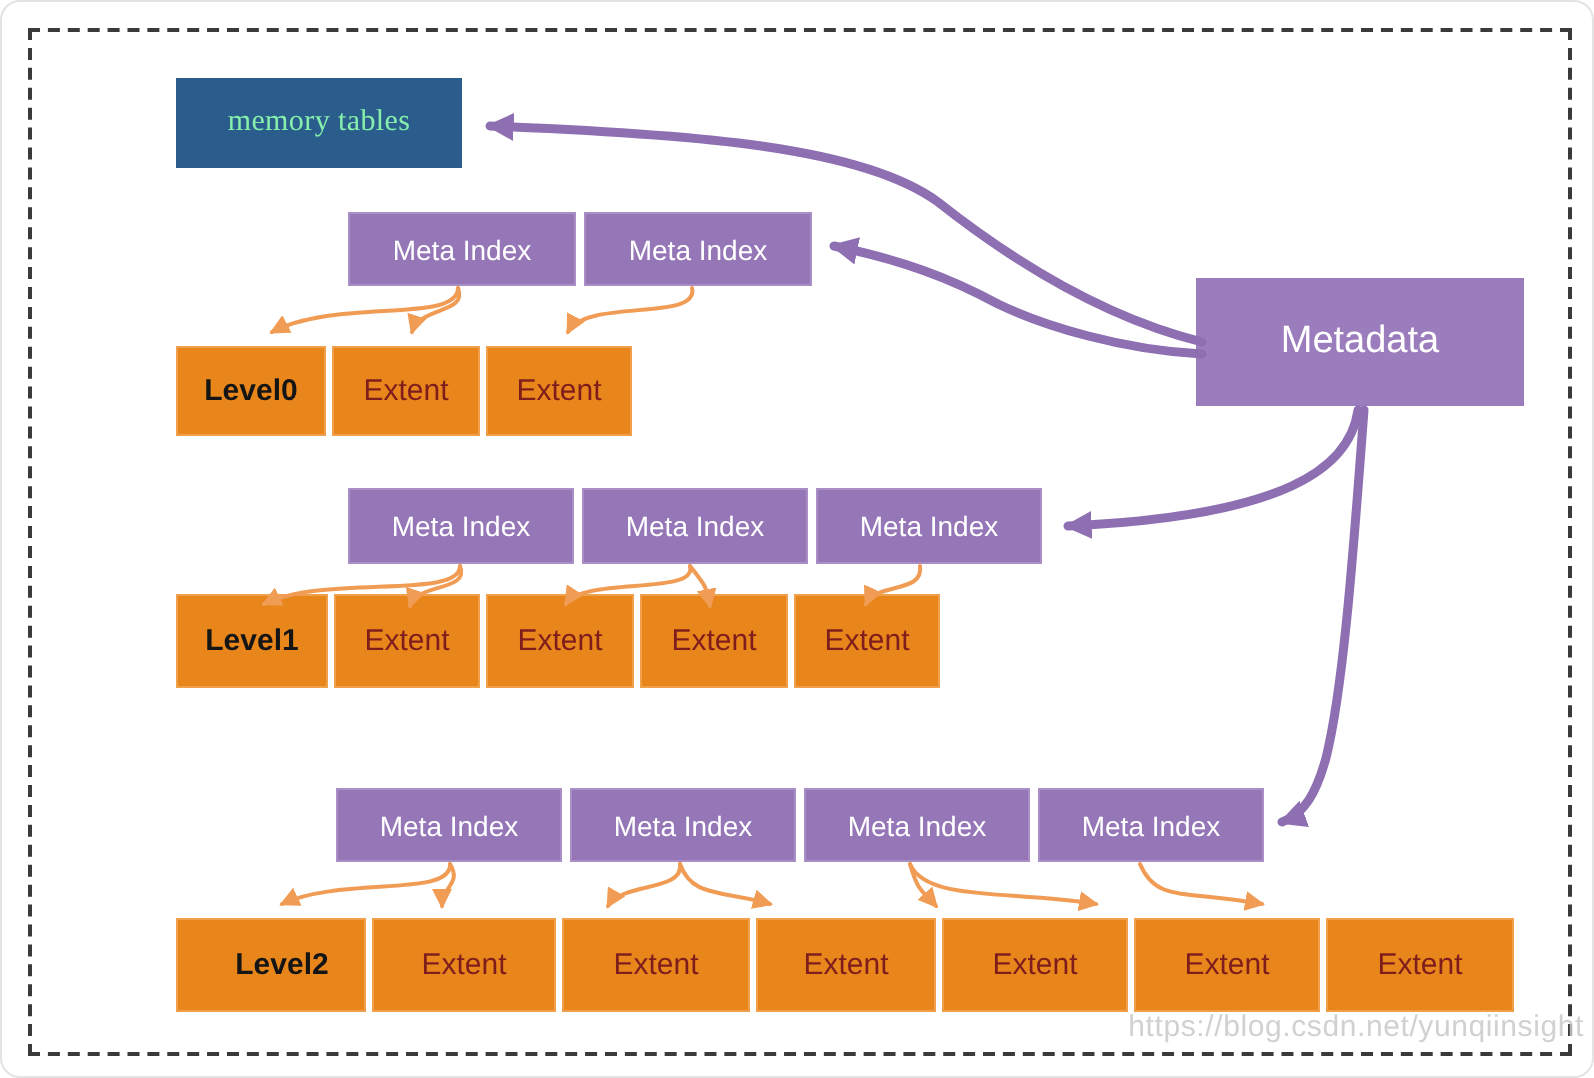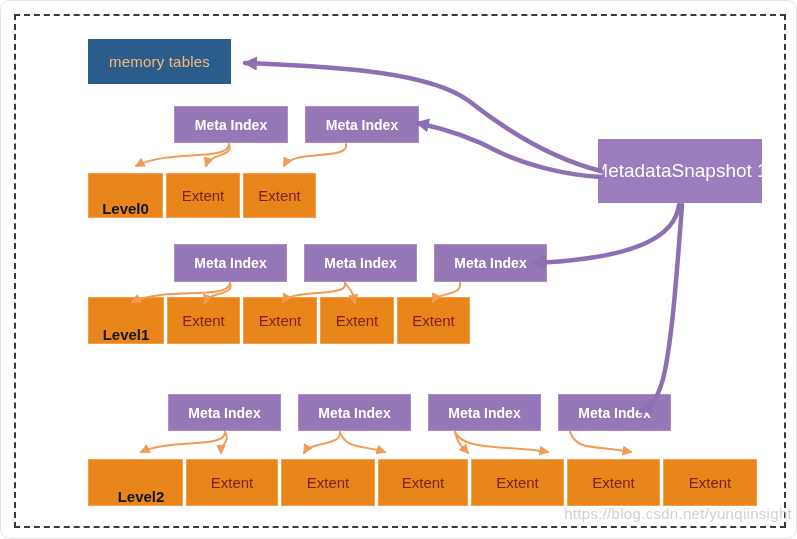--- a/index.html
+++ b/index.html
@@ -10,35 +10,35 @@
   }
   .dashed-frame{
     position:absolute;left:13px;top:13px;width:772px;height:514px;
     border:2px dashed #3a3a3a;box-sizing:border-box;
   }
   .box{
     position:absolute;display:flex;align-items:center;justify-content:center;
     box-sizing:border-box;white-space:nowrap;
   }
   .memory-tables{
-    background:#2a5d8c;color:#fdba74;font-size:15px;letter-spacing:.2px;
+    background:#2a5d8c;color:#86efac;font-size:15px;letter-spacing:.2px;font-family:Liberation Serif, serif;
   }
   .meta-index{
     background:#9577b8;border:1px solid #a98fc6;color:#ffffff;font-size:14px;
   }
   .snapshot{
     background:#9b7cbc;color:#ffffff;font-size:19px;line-height:1.25;
     flex-direction:row;text-align:center;
   }
   .orange{
     background:#e8861c;border:1px solid #f0a04a;color:#7f1d1d;font-size:15px;
   }
-  .level-label{color:#151515;font-weight:bold;font-size:15px;align-items:flex-end;}
+  .level-label{color:#151515;font-weight:bold;font-size:15px;}
   .mi-row,.lv-row{position:absolute;display:flex;}
-  .mi-row{gap:17px;font-weight:bold;}
+  .mi-row{gap:4px;}
   .lv-row{gap:3px;}
   .mi-row .box,.lv-row .box{position:relative;}
   svg.arrows{position:absolute;left:0;top:0;pointer-events:none;}
   .watermark{
     position:absolute;top:504px;right:4px;font-size:15px;color:#c9c9c9;
     opacity:.85;letter-spacing:.3px;margin-left:28px;
   }
 </style>
 </head>
 <body>
@@ -46,21 +46,20 @@
 <div class="stage">
 
   <div class="dashed-frame"></div>
 
   <div class="box memory-tables" style="left:87px;top:38px;width:143px;height:45px;">
     <span>memory tables</span>
   </div>
 
   <div class="box snapshot" style="left:597px;top:138px;width:164px;height:64px;">
     <span>Metadata</span>
-    <span>Snapshot 1</span>
   </div>
 
   <div class="mi-row" style="left:173px;top:105px;">
     <div class="box meta-index" style="width:114px;height:37px;">
       <span>Meta Index</span>
       </div>
     <div class="box meta-index" style="width:114px;height:37px;">
       <span>Meta Index</span>
       </div>
   </div>

